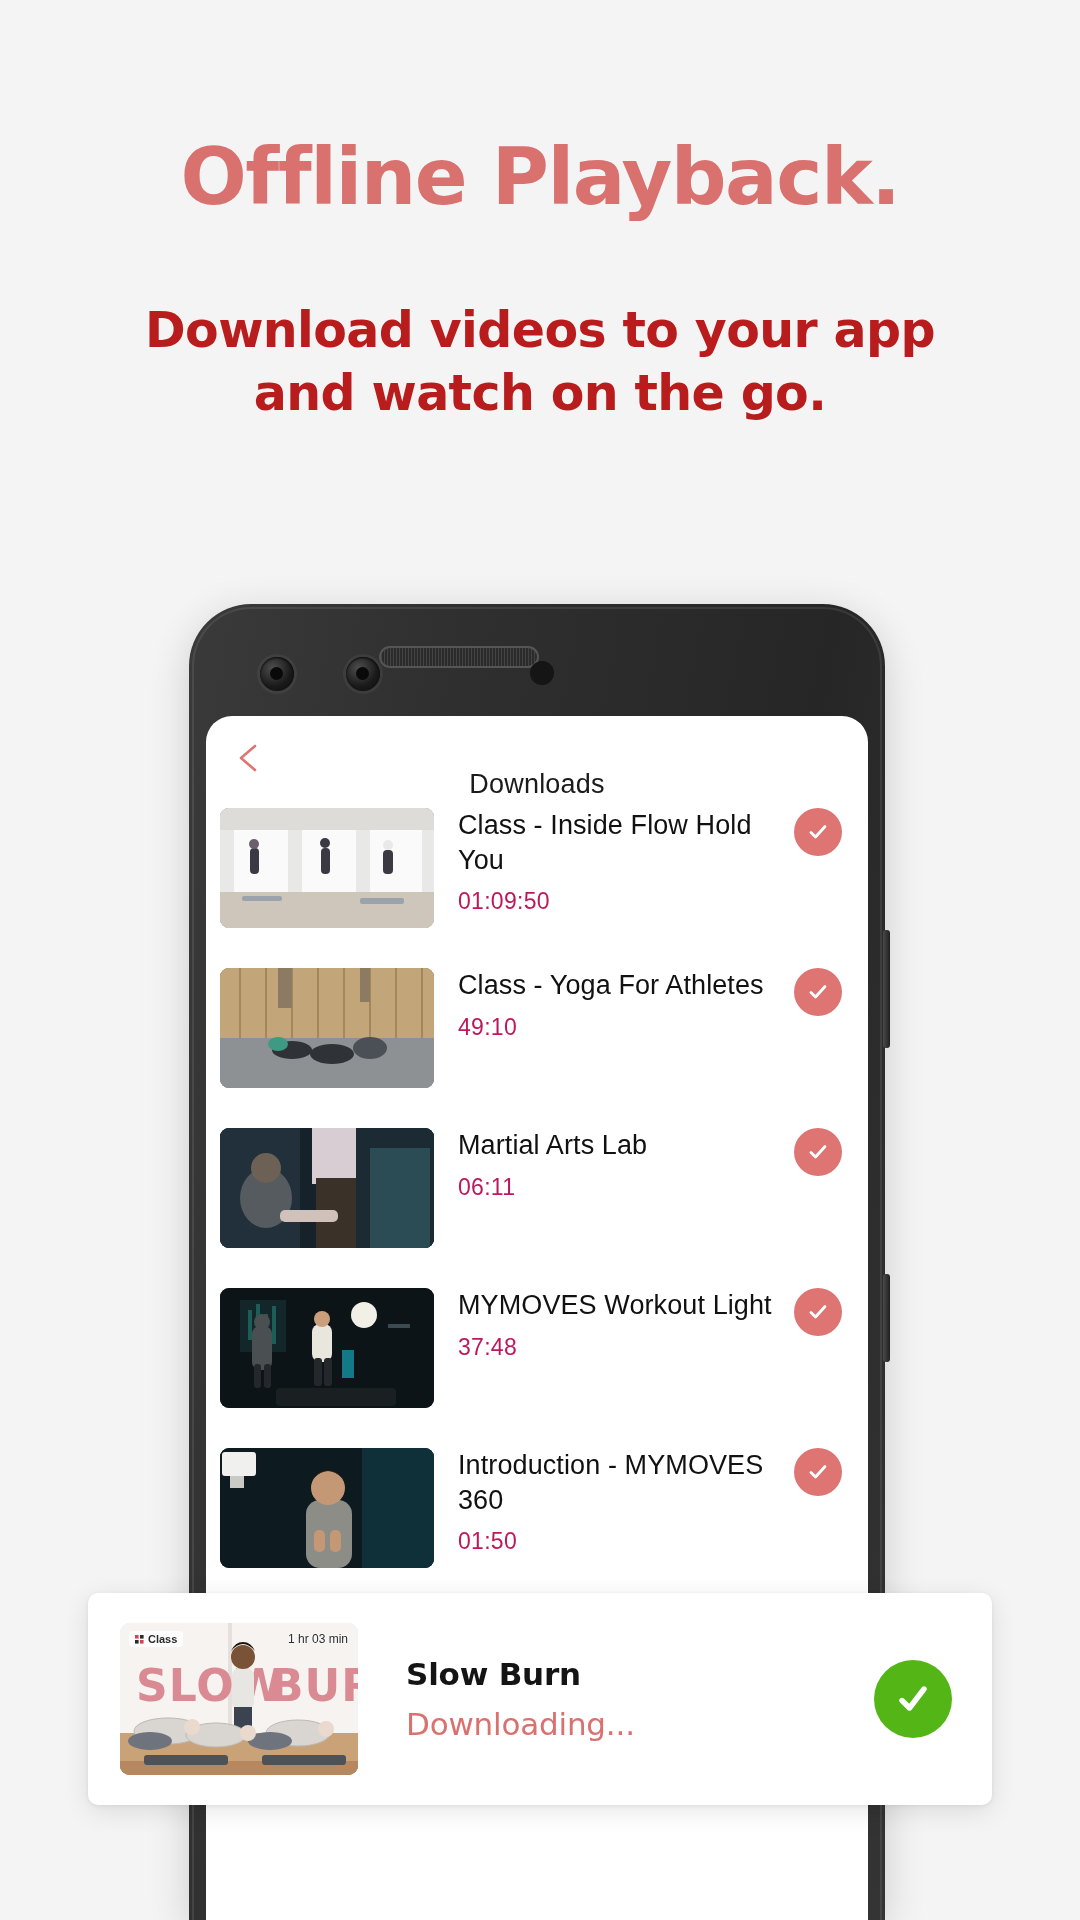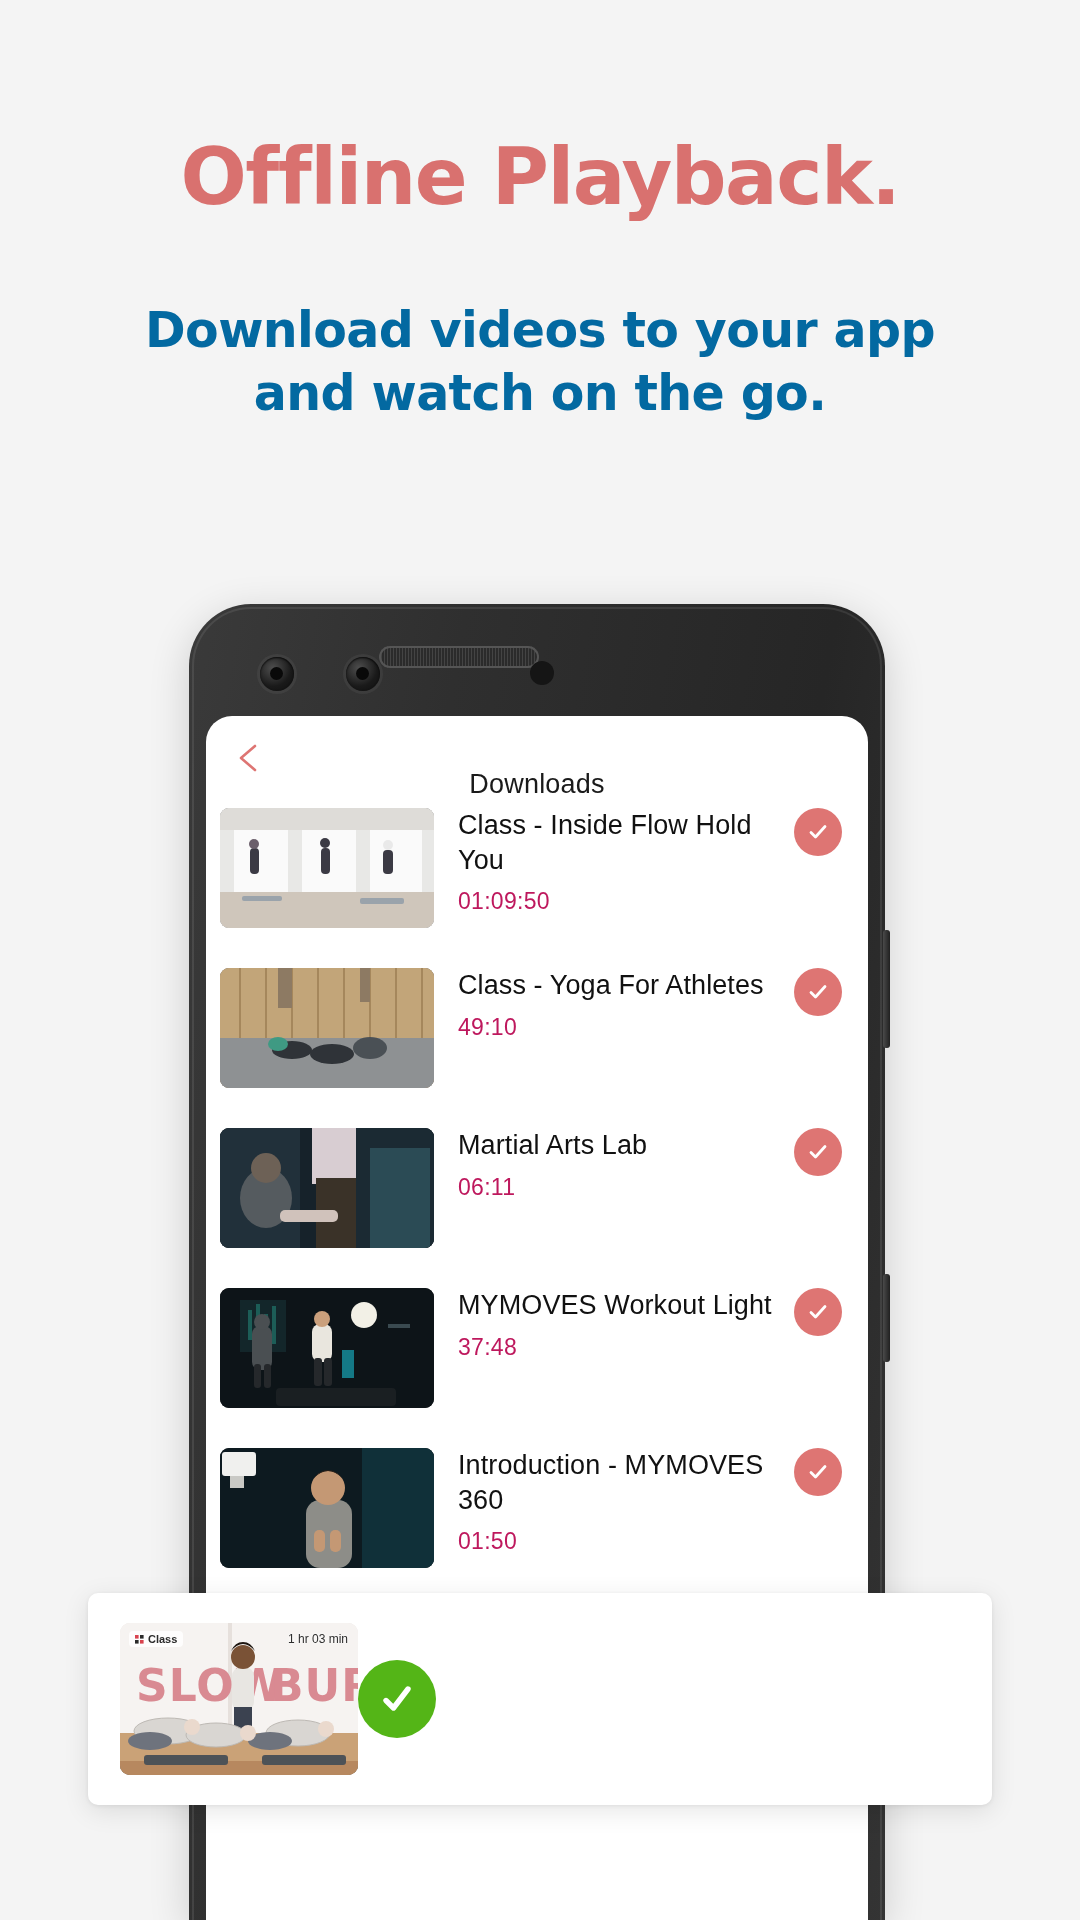--- a/index.html
+++ b/index.html
@@ -16,21 +16,21 @@
     position:absolute; top:132px; left:0; width:1080px;
     text-align:center;
     font-size:78px; font-weight:800; letter-spacing:-1.5px;
     color:#d9716f;
     font-family:"DejaVu Sans", sans-serif;
   }
   .subhead {
     position:absolute; top:300px; left:140px; width:800px;
     text-align:center;
     font-size:49px; font-weight:700; line-height:1.28;
-    color:#0369a1; letter-spacing:-0.6px;
+    color:#b91c1c; letter-spacing:-0.6px;
     font-family:"DejaVu Sans", sans-serif;
   }
   .subhead span { display:block; }
 
   
   .phone {
     position:absolute; left:189px; top:604px;
     width:696px; height:1316px;
     background:linear-gradient(100deg,#3a3a3a 0%,#2f2f2f 30%,#262626 70%,#343434 100%);
     border-radius:62px 62px 0 0;
@@ -395,20 +395,24 @@
               <rect x="5" y="0" width="3.6" height="3.6" fill="#2b2b2b"></rect>
               <rect x="0" y="5" width="3.6" height="3.6" fill="#2b2b2b"></rect>
               <rect x="5" y="5" width="3.6" height="3.6" fill="#d8434f"></rect>
             </svg>
         </span>
         <span>Class</span>
       </div>
       <div class="badge-dur">1 hr 03 min</div>
     </div>
 
+    <div class="toast-meta">
+      <div class="toast-title">Slow Burn</div>
+      <div class="toast-status">Downloading...</div>
+    </div>
 
     <div class="check-green">
       <svg viewBox="0 0 44 44" fill="none" stroke="#fff" stroke-width="5.4" stroke-linecap="round" stroke-linejoin="round">
           <path d="M11 23.5 L18.5 31 L33 12"></path>
         </svg>
     </div>
   </div>
 
 </div>
 

